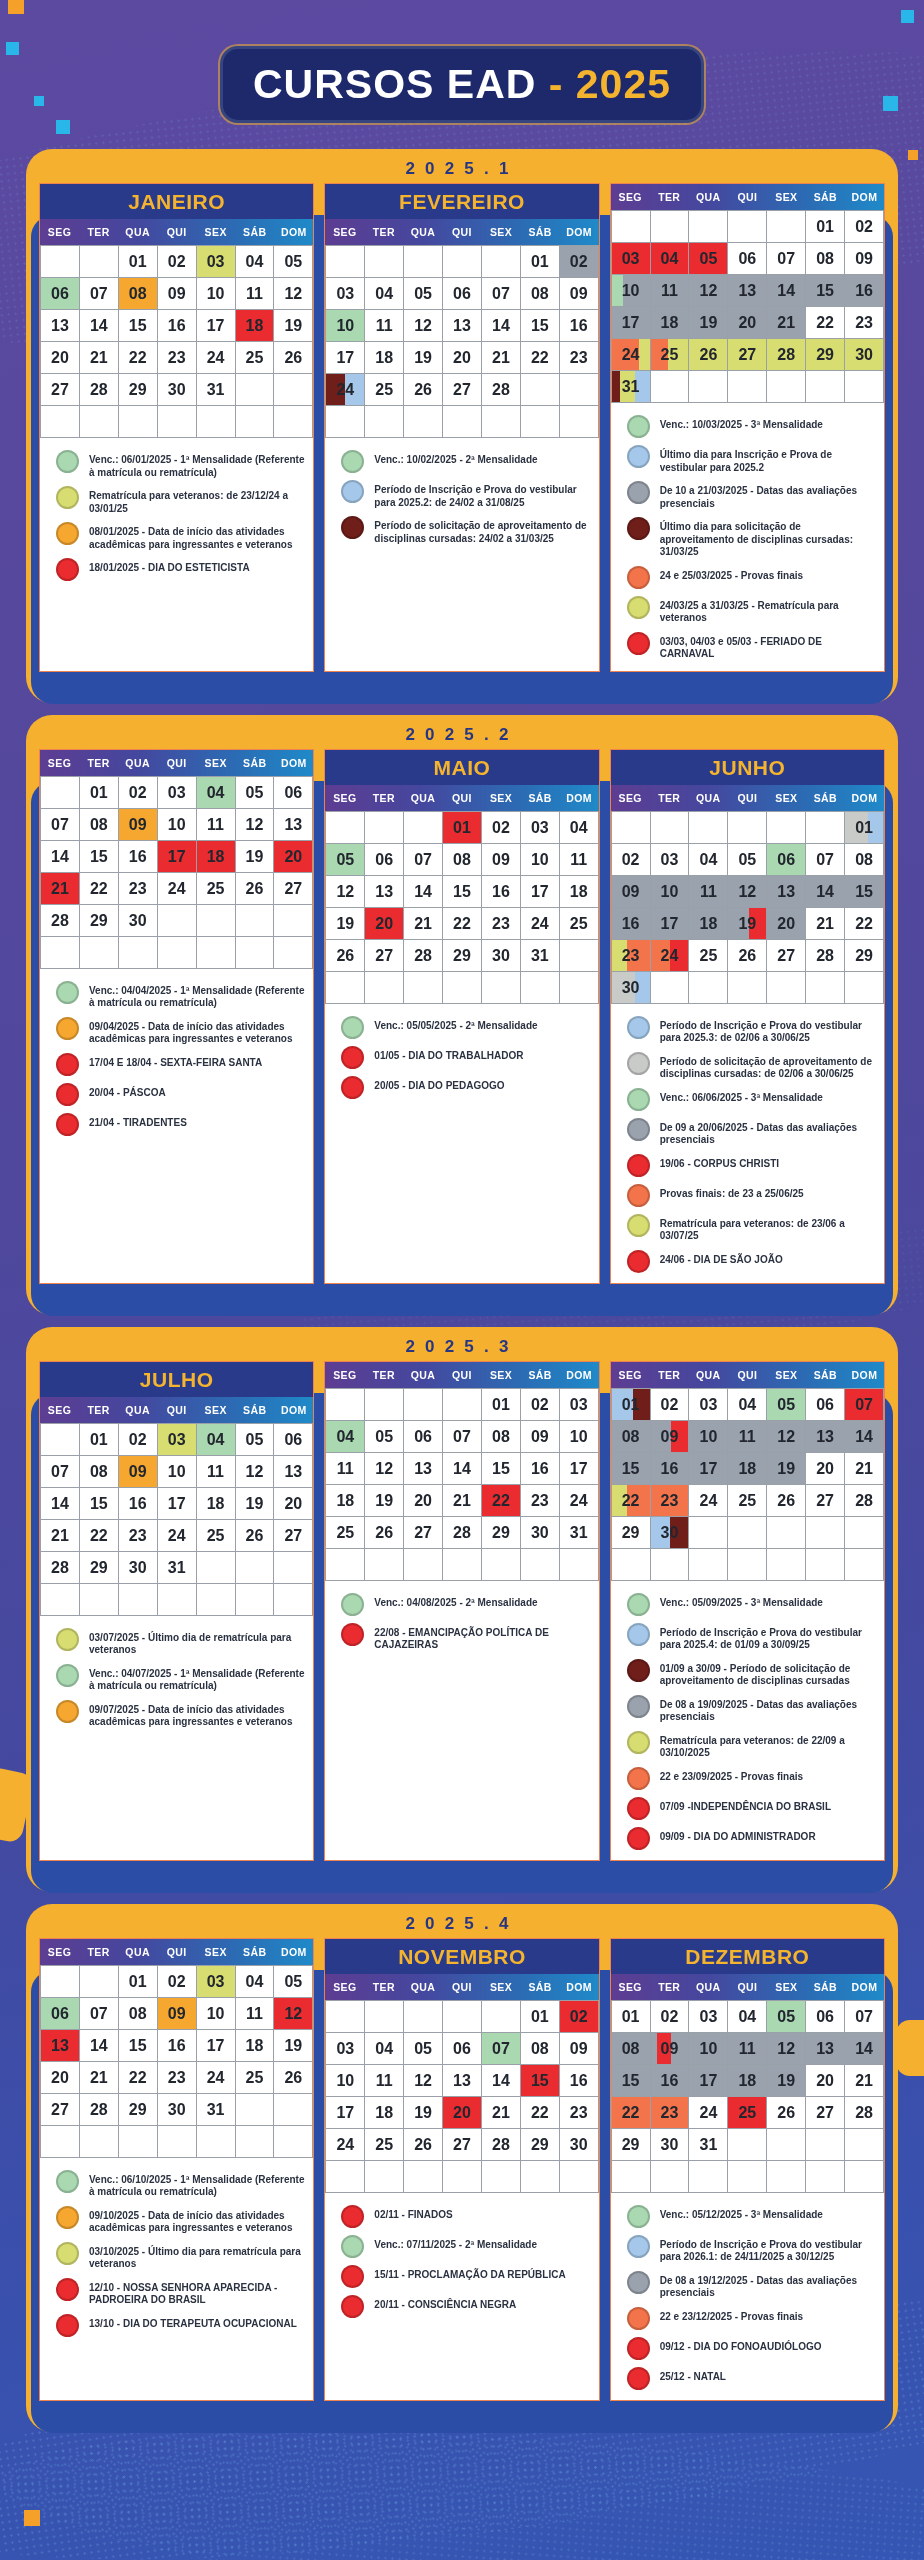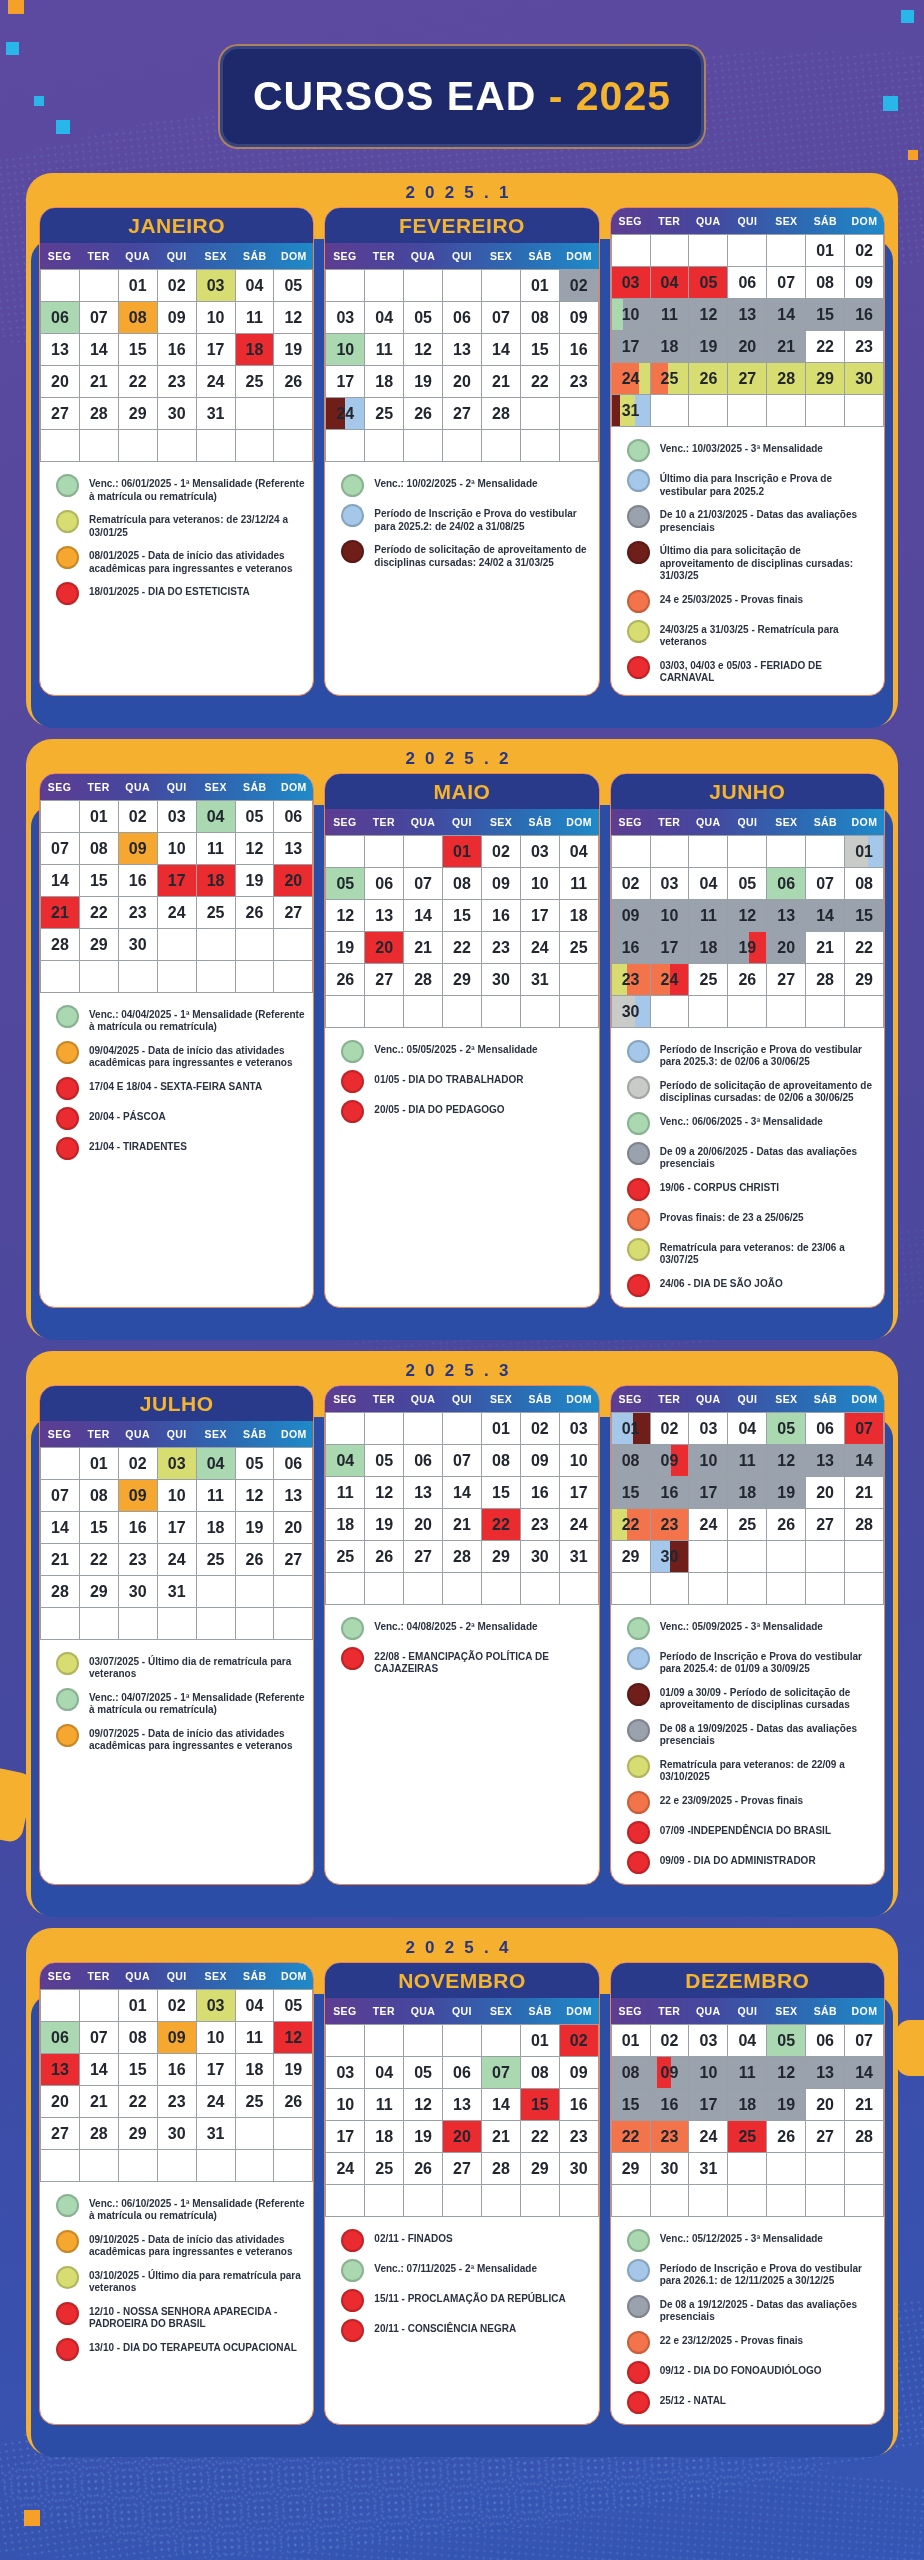--- a/index.html
+++ b/index.html
@@ -9,30 +9,30 @@
   
   .wave{position:absolute;pointer-events:none;background-image:radial-gradient(rgba(150,225,255,.5) 1px,transparent 1.4px);background-size:7px 7px;opacity:.30;border-radius:50%;}
   .wave.w1{width:1400px;height:260px;left:-200px;top:70px;transform:rotate(-6deg);opacity:.22;}
   .wave.w2{width:1200px;height:200px;left:-100px;top:2330px;transform:rotate(-8deg);opacity:.34;}
   .wave.w3{width:1100px;height:160px;left:0px;top:2440px;transform:rotate(4deg);opacity:.28;}
   .wave.w4{width:700px;height:120px;left:300px;top:1230px;transform:rotate(-5deg);opacity:.12;}
   .sq{position:absolute;pointer-events:none;}
   
   .hdr{position:relative;padding-top:34px;text-align:center;}
   .t1{font-size:45px;font-weight:800;color:#f3a71e;letter-spacing:1px;text-shadow:2px 3px 0 rgba(24,32,92,.35);}
-  .pill{margin:12px auto 0;width:fit-content;background:#1d296b;border:3px solid #36447f;box-shadow:0 0 0 2px rgba(243,176,45,.55);border-radius:18px;padding:24px 30px;}
+  .pill{margin:12px auto 0;width:fit-content;background:#1d296b;border:3px solid #36447f;box-shadow:0 0 0 2px rgba(243,176,45,.55);border-radius:18px;padding:12px 30px;}
   .t2w{font-size:41px;font-weight:800;color:#ffffff;letter-spacing:1px;}
   .t2a{font-size:41px;font-weight:800;color:#f5b42d;letter-spacing:1px;}
   
   #quarters{position:relative;margin:26px 26px 0;display:flex;flex-direction:column;gap:12px;}
   .quarter{background:#f5b02f;border-radius:26px;}
   .q-label{text-align:center;color:#273683;font-weight:800;font-size:17px;letter-spacing:.6em;padding:10px 0 36px;}
   .q-inner{margin:0 5px 5px;background:#2c4da5;border-radius:22px;padding:0 8px;}
   .months{display:flex;gap:10px;position:relative;top:-32px;margin-bottom:-6px;}
-  .month{flex:1 1 0;background:#ffffff;border-radius:16px;border:1px solid #ef8350;overflow:hidden;display:flex;flex-direction:column;}
+  .month{flex:1 1 0;background:#ffffff;border-radius:0;border:1px solid #ef8350;overflow:hidden;display:flex;flex-direction:column;}
   .sec0 .month{min-height:460px;} .sec1 .month{min-height:494px;} .sec2 .month{min-height:494px;} .sec3 .month{min-height:436px;}
   .m-head{background:#2a3a8a;color:#f5b42d;font-weight:800;font-size:21px;text-align:center;padding:6px 0 5px;letter-spacing:.5px;}
   .dow{display:grid;grid-template-columns:repeat(7,1fr);background:linear-gradient(90deg,#5d3d92 0%,#45479e 35%,#2b6cb4 72%,#1f8ac9 100%);}
   .dow-c{color:#fff;font-weight:700;font-size:10.5px;text-align:center;padding:7px 0;letter-spacing:.4px;}
   .grid{display:grid;grid-template-columns:repeat(7,1fr);border-left:1px solid #99a0a8;border-top:1px solid #99a0a8;}
   .cell{height:31px;line-height:31px;text-align:center;font-weight:700;font-size:16px;color:#22262e;border-right:1px solid #99a0a8;border-bottom:1px solid #99a0a8;background:#fff;}
   .legend{padding:14px 8px 10px 16px;display:flex;flex-direction:column;gap:9px;}
   .lg-row{display:flex;align-items:flex-start;gap:10px;}
   .dot{flex:0 0 auto;width:23px;height:23px;border-radius:50%;border:2px solid rgba(0,0,0,.18);box-sizing:border-box;margin-top:-2px;}
   .lg-t{font-size:10px;font-weight:700;color:#2a3140;line-height:1.25;padding-top:2px;}
@@ -987,21 +987,21 @@
                 <div class="cell"></div>
                 <div class="cell"></div>
               </div>
               <div class="legend">
                 <div class="lg-row">
                   <span class="dot" style="background: rgb(169, 216, 177);"></span>
                   <span class="lg-t">Venc.: 05/12/2025 - 3ª Mensalidade</span>
                 </div>
                 <div class="lg-row">
                   <span class="dot" style="background: rgb(165, 200, 234);"></span>
-                  <span class="lg-t">Período de Inscrição e Prova do vestibular para 2026.1: de 12/11/2025 a 30/12/25</span>
+                  <span class="lg-t">Período de Inscrição e Prova do vestibular para 2026.1: de 24/11/2025 a 30/12/25</span>
                 </div>
                 <div class="lg-row">
                   <span class="dot" style="background: rgb(154, 162, 173);"></span>
                   <span class="lg-t">De 08 a 19/12/2025 - Datas das avaliações presenciais</span>
                 </div>
                 <div class="lg-row">
                   <span class="dot" style="background: rgb(243, 116, 75);"></span>
                   <span class="lg-t">22 e 23/12/2025 - Provas finais</span>
                 </div>
                 <div class="lg-row">

